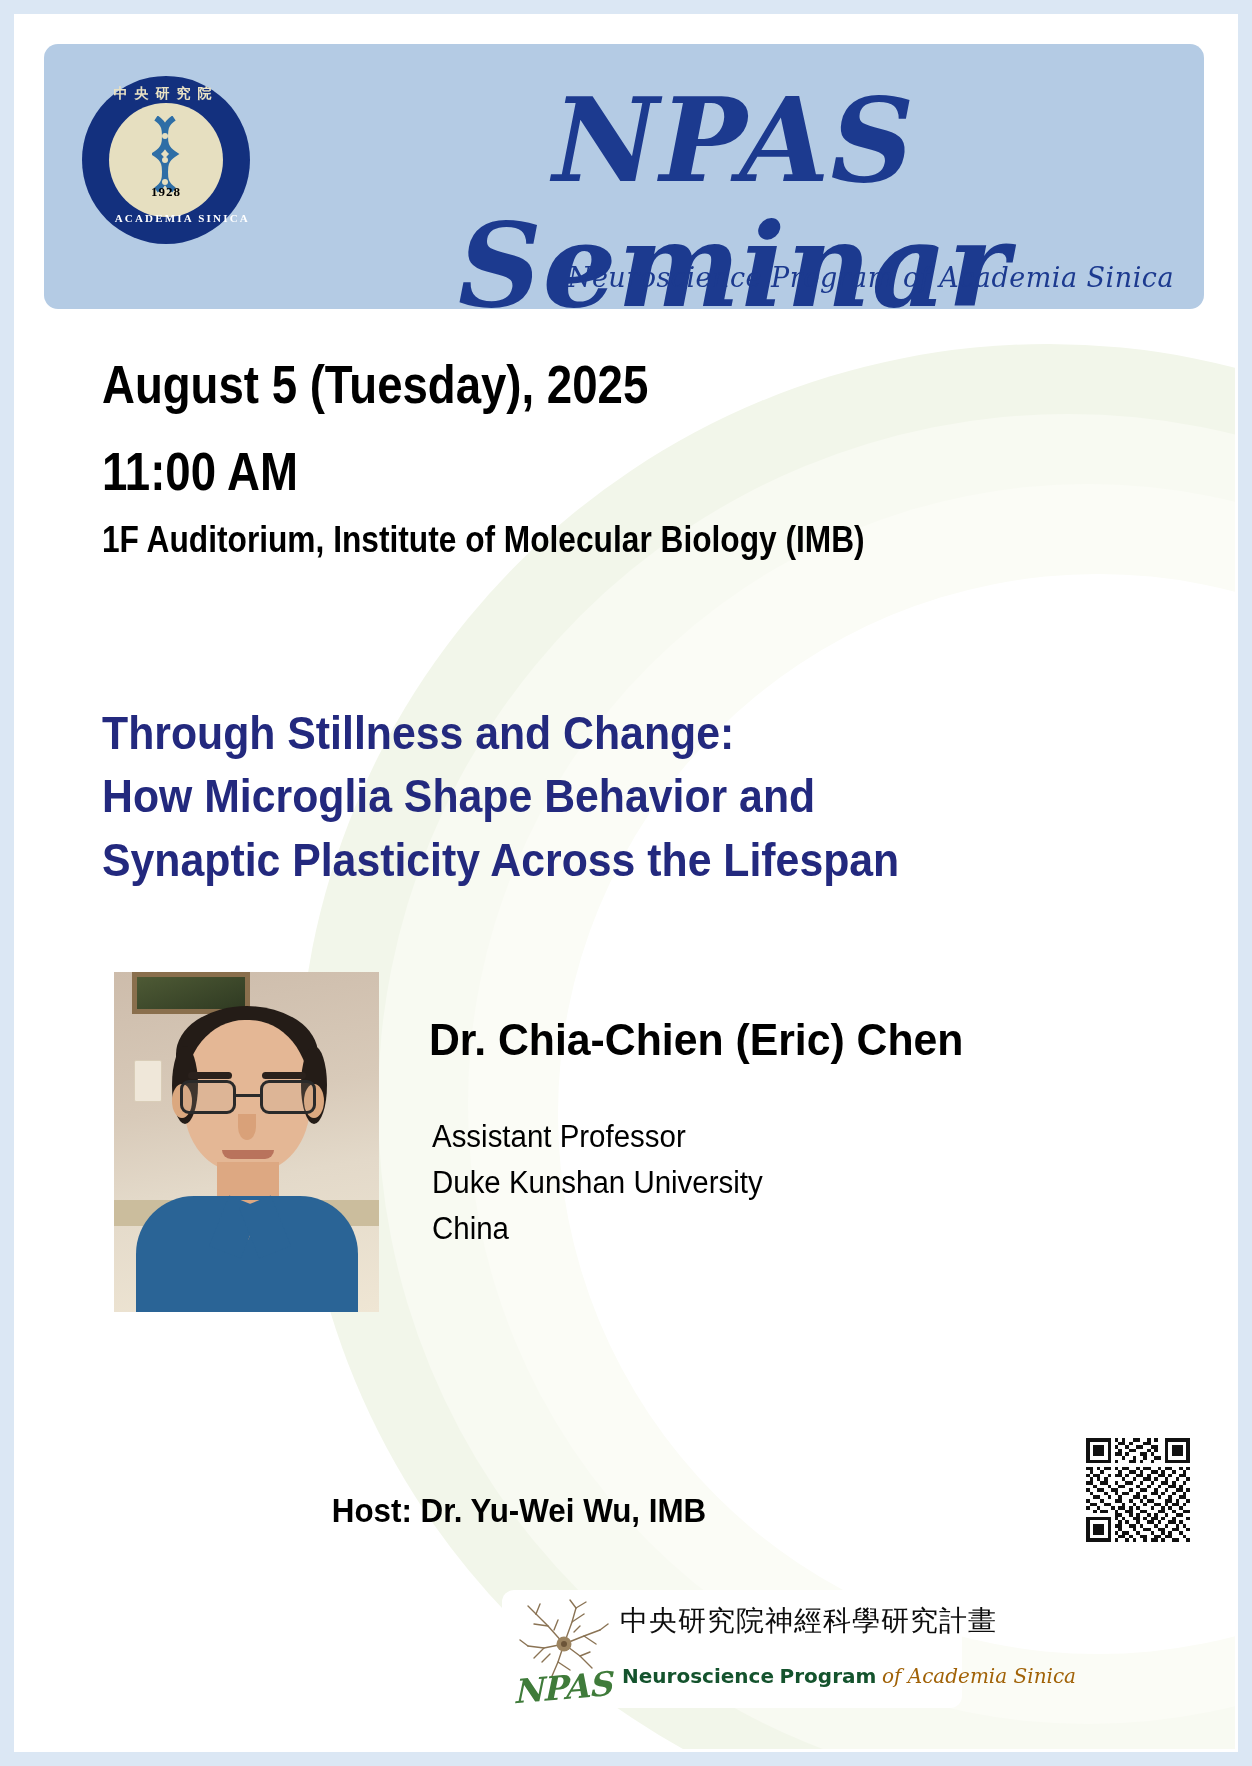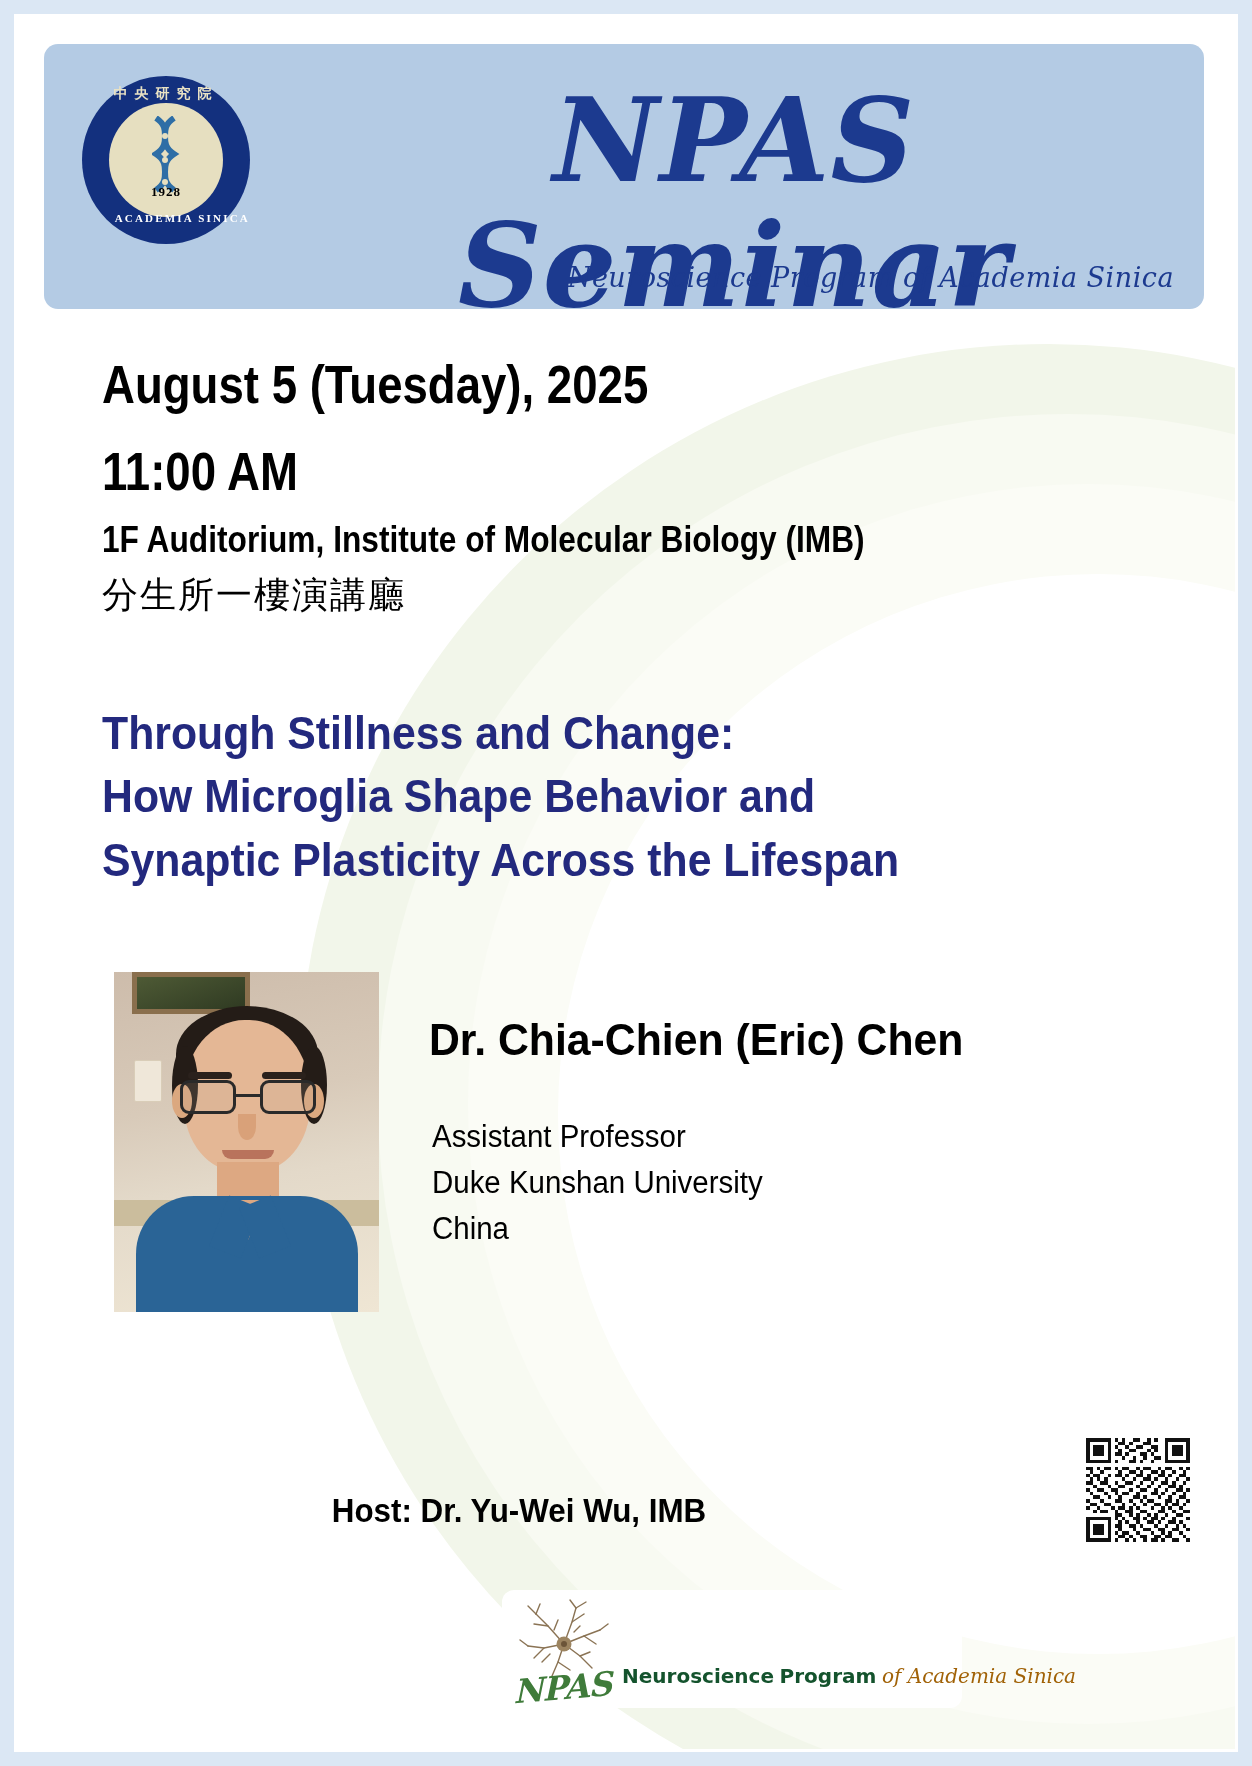--- a/index.html
+++ b/index.html
@@ -326,21 +326,20 @@
 
     <div class="npas-title">NPAS Seminar</div>
     <div class="npas-sub">Neuroscience Program of Academia Sinica</div>
   </div>
 
   <div class="content">
 
     <div class="date-line">August 5 (Tuesday), 2025</div>
     <div class="time-line">11:00 AM</div>
     <div class="venue-en">1F Auditorium, Institute of Molecular Biology (IMB)</div>
-    <div class="venue-cn">分生所一樓演講廳</div>
 
     <div class="talk-title">Through Stillness and Change:<br>How Microglia Shape Behavior and<br>Synaptic Plasticity Across the Lifespan</div>
 
     <div class="photo">
       <div class="ph-wall"></div>
       <div class="ph-frame">
           <div class="ph-frame-in"></div>
         </div>
       <div class="ph-switch"></div>
       <div class="ph-counter"></div>
@@ -394,20 +393,21 @@
         <path d="M50 48 L66 60 L78 72"></path>
           <path d="M66 60 L76 56"></path>
         <path d="M40 34 L44 24"></path>
           <path d="M60 36 L66 30"></path>
           <path d="M36 58 L28 66"></path>
       </g>
       <circle cx="50" cy="48" r="7.5" fill="#9c8460"></circle>
       <circle cx="50" cy="48" r="3" fill="#6b5438"></circle>
     </svg>
     <div class="npas-word">NPAS</div>
+    <div class="logo-cn">中央研究院神經科學研究計畫</div>
     <div class="logo-en">
       <span class="g">Neuroscience</span>
       <span class="g">Program</span>
       <span class="i">of Academia Sinica</span>
     </div>
   </div>
 
   <svg class="qr" viewBox="0 0 29 29" shape-rendering="crispEdges">
     <rect width="29" height="29" fill="#ffffff"></rect>
     <g fill="#111111">

